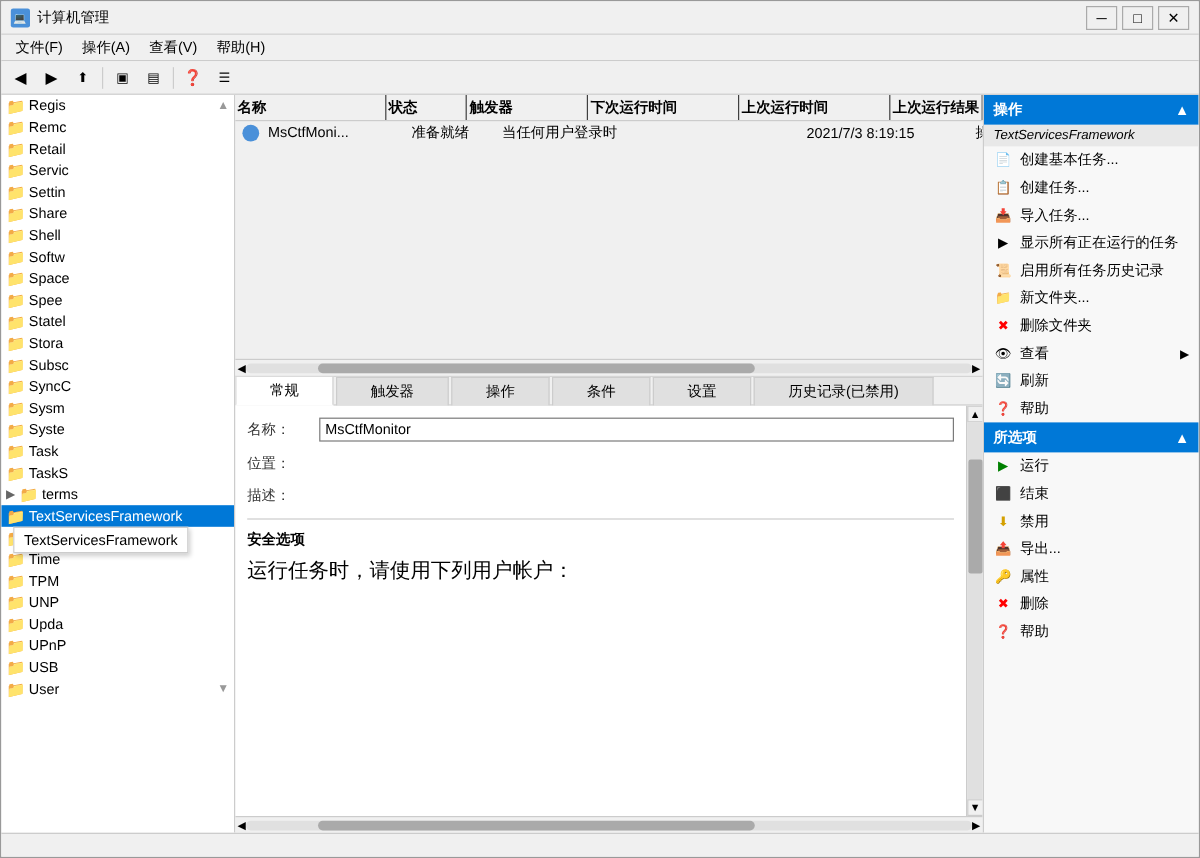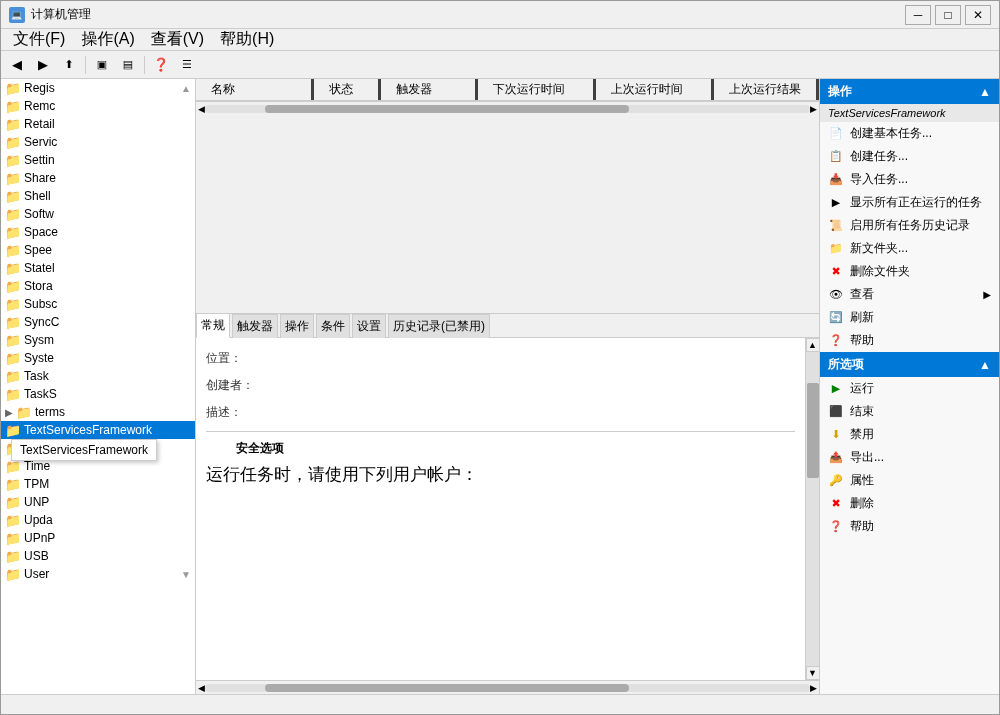--- a/index.html
+++ b/index.html
@@ -22,21 +22,21 @@
 
     
     .menu-bar {
       display: flex;
       padding: 2px 4px;
       background: #f0f0f0;
       border-bottom: 1px solid #ccc;
       height: 22px;
       align-items: center;
     }
-    .menu-item { padding: 2px 8px; cursor: pointer; font-size: 16px; text-align: center; }
+    .menu-item { padding: 2px 8px; cursor: pointer; font-size: 12px; text-align: center; }
 
     
     .toolbar {
       display: flex;
       align-items: center;
       padding: 2px 4px;
       background: #f0f0f0;
       border-bottom: 1px solid #ccc;
       height: 28px;
       gap: 2px;
@@ -75,25 +75,26 @@
       max-height: 280px;
     }
     .table-header {
       display: flex;
       background: #f0f0f0;
       border-bottom: 1px solid #ccc;
       min-height: 22px;
       align-items: center;
     }
     .table-col {
-      padding: 2px 15px;
-      border-right: 3px solid #404040;
+      padding: 2px 2px;
+      border-right: 1px solid #404040;
       font-size: 12px;
       white-space: nowrap;
       cursor: pointer;
+      font-weight: bold;
     }
     .col-name { width: 150px; }
     .col-status { width: 80px; }
     .col-trigger { width: 120px; }
     .col-next-run { width: 150px; }
     .col-last-run { width: 150px; }
     .col-last-result { flex: 1; }
 
     .table-body { flex: 1; overflow-y: auto; }
     .table-row {
@@ -118,21 +119,21 @@
       overflow: hidden;
     }
     .tab-bar {
       display: flex;
       background: #f0f0f0;
       border-bottom: 1px solid #ccc;
       height: 24px;
       align-items: flex-end;
     }
     .tab {
-      padding: 3px 4px;
+      padding: 3px 28px;
       border: 1px solid #ccc;
       border-bottom: none;
       background: #e0e0e0;
       cursor: pointer;
       font-size: 12px;
       margin-right: 2px;
       margin-bottom: -1px;
     }
     .tab.active { background: white; border-bottom: 1px solid white; }
 
@@ -173,21 +174,21 @@
       background: white;
       height: 60px;
       resize: none;
     }
 
     .security-section {
       margin-top: 10px;
       border-top: 1px solid #ccc;
       padding-top: 8px;
     }
-    .security-title { font-size: 12px; font-weight: bold; margin-bottom: 6px; margin-left: 30px; }
+    .security-title { font-size: 12px; font-weight: bold; margin-bottom: 6px; }
     .security-label { font-size: 17px; margin-bottom: 20px; }
     .security-user { font-size: 12px; font-weight: bold; margin-bottom: 6px; margin-left: 10px; }
     .radio-row { display: flex; align-items: center; gap: 6px; margin-bottom: 4px; }
     .radio-row input[type=radio] { margin: 0; }
 
     
     .ops-panel {
       width: 180px;
       border-left: 1px solid #ccc;
       background: #f8f8f8;
@@ -411,20 +412,33 @@
 
         <div class="table-header">
           <div class="table-col col-name">名称</div>
           <div class="table-col col-status">状态</div>
           <div class="table-col col-trigger">触发器</div>
           <div class="table-col col-next-run">下次运行时间</div>
           <div class="table-col col-last-run">上次运行时间</div>
           <div class="table-col col-last-result">上次运行结果</div>
         </div>
 
+        <div class="table-body">
+          <div class="table-row">
+            <div class="table-cell col-name">
+              <span style="display:inline-block;width:14px;height:14px;border-radius:50%;background:#4a90d9;margin-right:4px;vertical-align:middle;"></span>
+              <span>MsCtfMoni...</span>
+            </div>
+            <div class="table-cell col-status">准备就绪</div>
+            <div class="table-cell col-trigger">当任何用户登录时</div>
+            <div class="table-cell col-next-run"></div>
+            <div class="table-cell col-last-run">2021/7/3 8:19:15</div>
+            <div class="table-cell col-last-result">操作成功完成。(0x0)</div>
+          </div>
+        </div>
 
         <div class="h-scrollbar">
           <span style="font-size:9px;cursor:pointer;">◀</span>
           <div class="h-scroll-track">
             <div class="h-scroll-thumb"></div>
           </div>
           <span style="font-size:9px;cursor:pointer;">▶</span>
         </div>
       </div>
 
@@ -435,29 +449,31 @@
           <div class="tab">触发器</div>
           <div class="tab">操作</div>
           <div class="tab">条件</div>
           <div class="tab">设置</div>
           <div class="tab">历史记录(已禁用)</div>
         </div>
 
         <div style="display:flex; flex:1; overflow:hidden;">
           <div class="detail-content">
 
+            <div class="detail-row">
+              <div class="detail-label">名称：</div>
+              <div class="detail-value">
+                <input class="detail-input" type="text" value="MsCtfMonitor" style="">
+              </div>
+            </div>
 
             <div class="detail-row">
               <div class="detail-label">位置：</div>
             </div>
 
-            <div class="detail-row">
-              <div class="detail-label">创建者：</div>
-              <div class="detail-value"></div>
-            </div>
 
             <div class="detail-row">
               <div class="detail-label">描述：</div>
             </div>
 
             <div class="security-section">
               <div class="security-title">安全选项</div>
               <div class="security-label">运行任务时，请使用下列用户帐户：</div>
             </div>
           </div>

